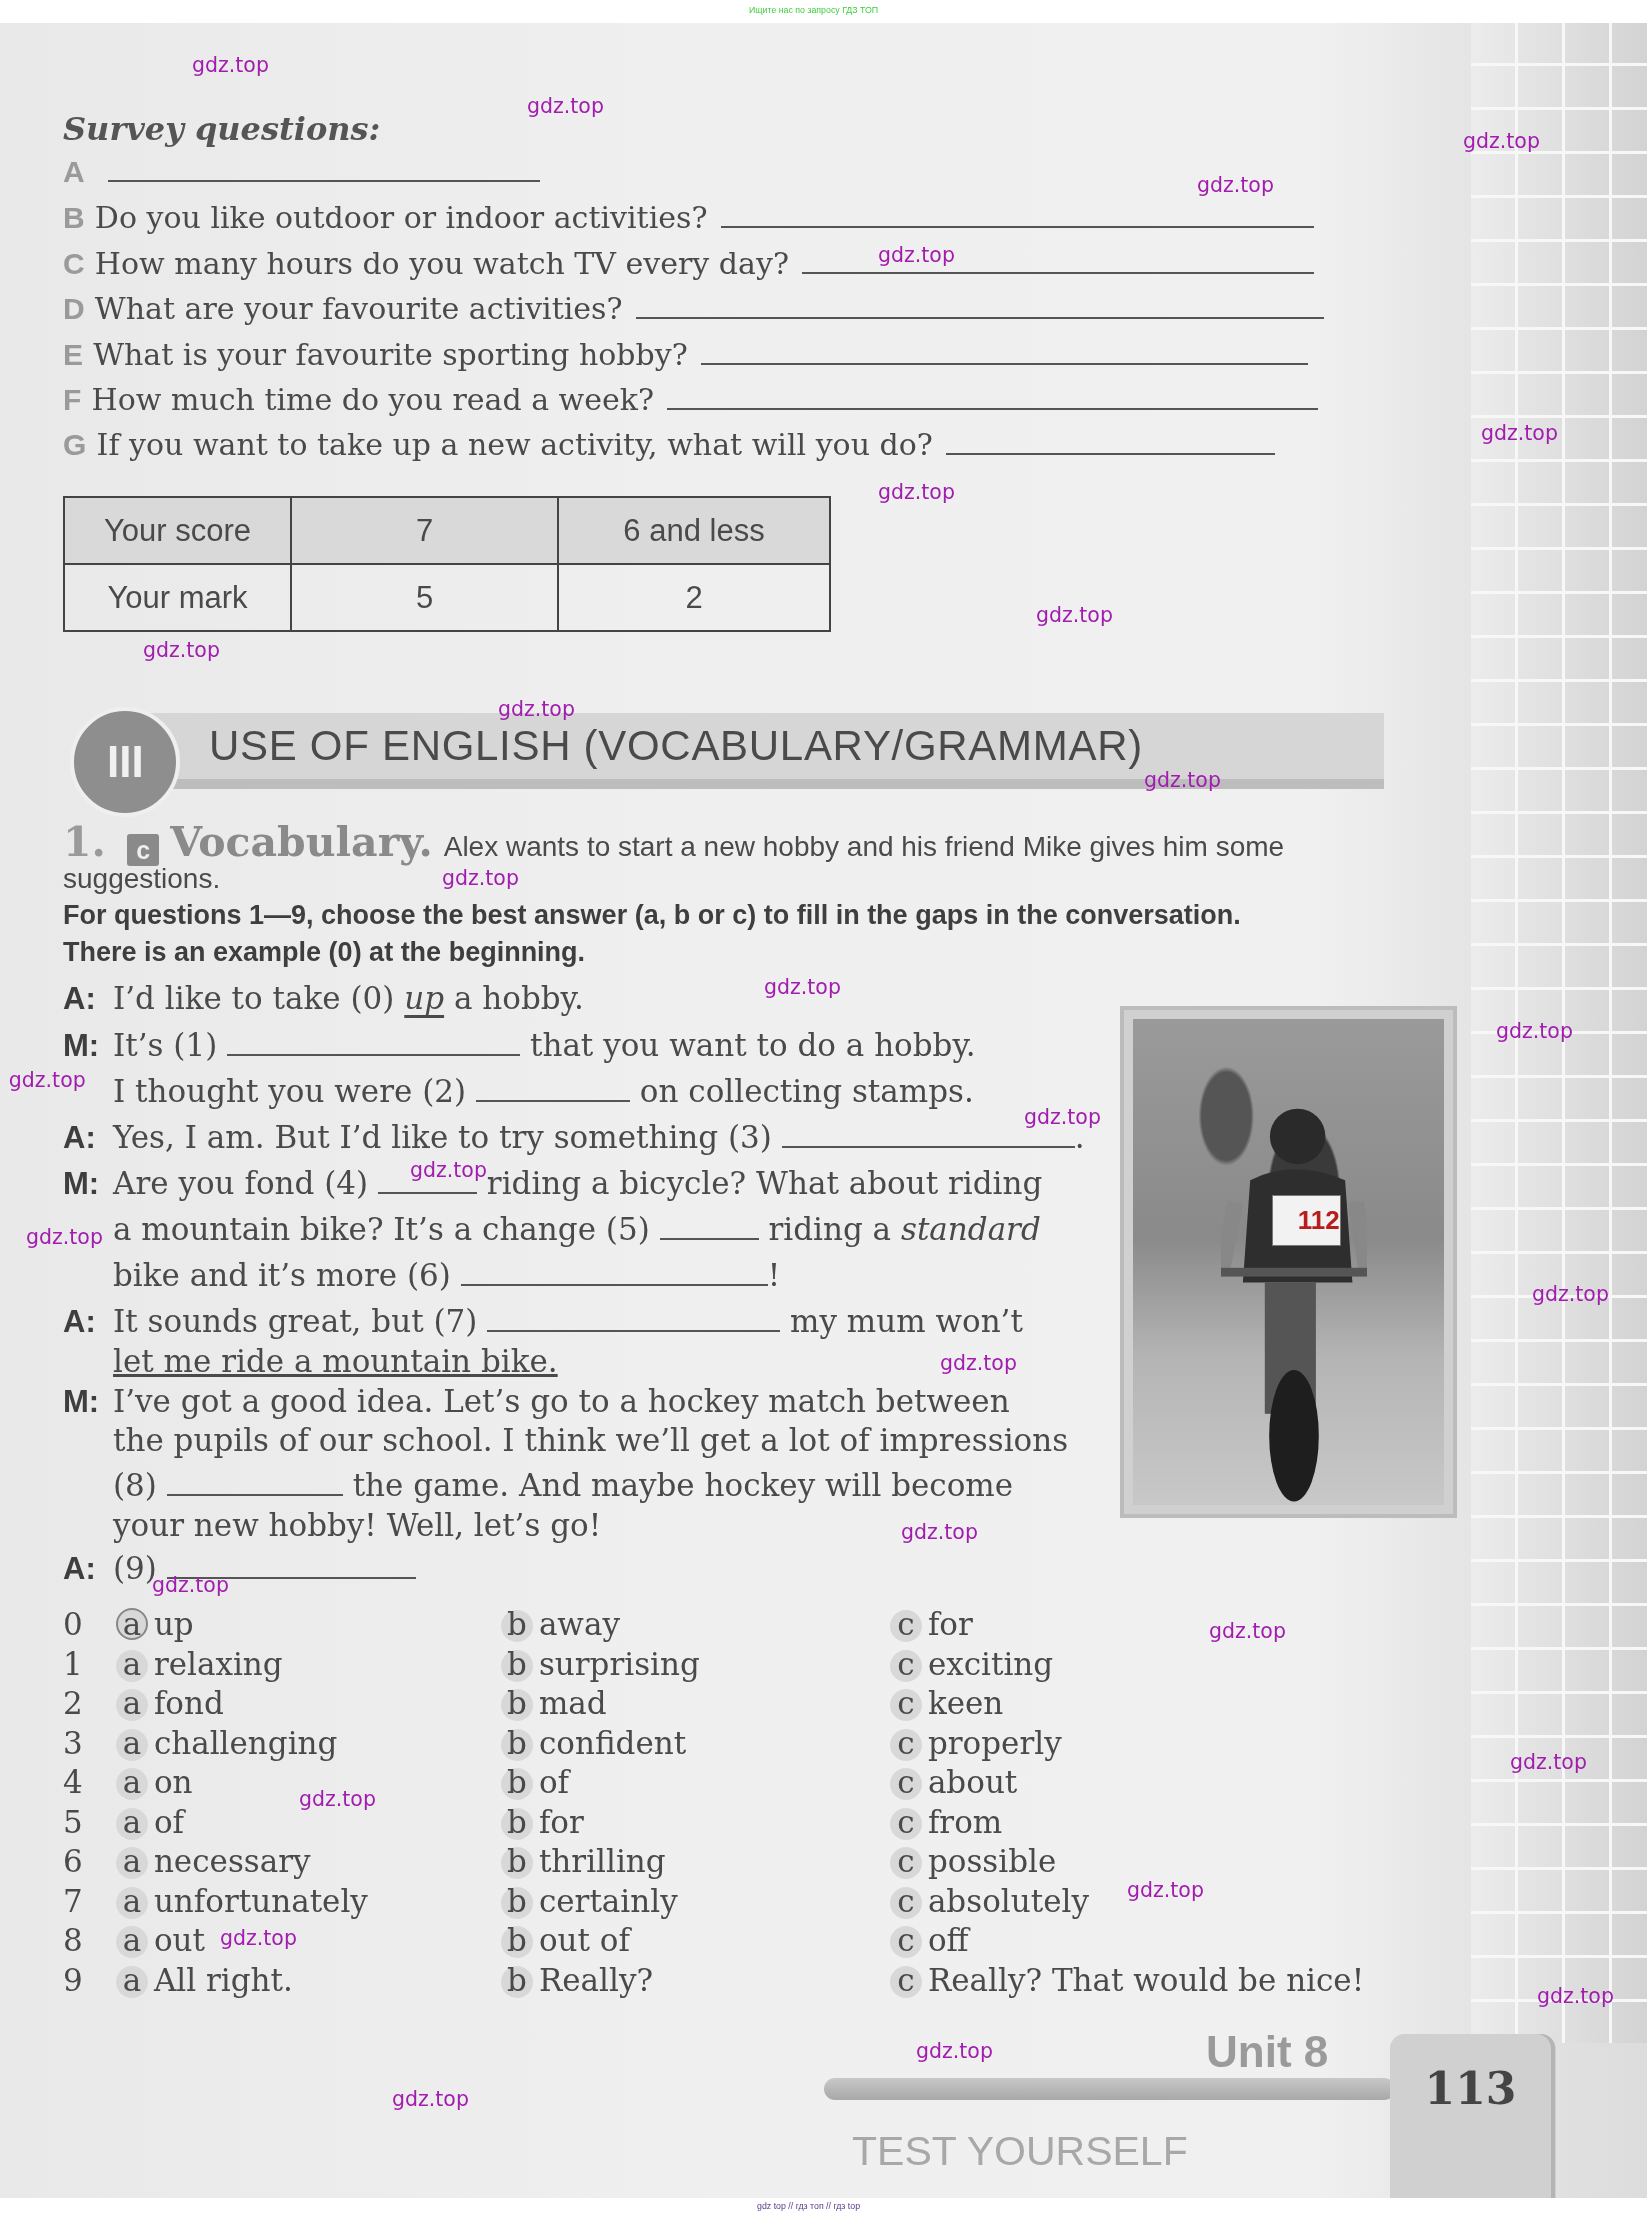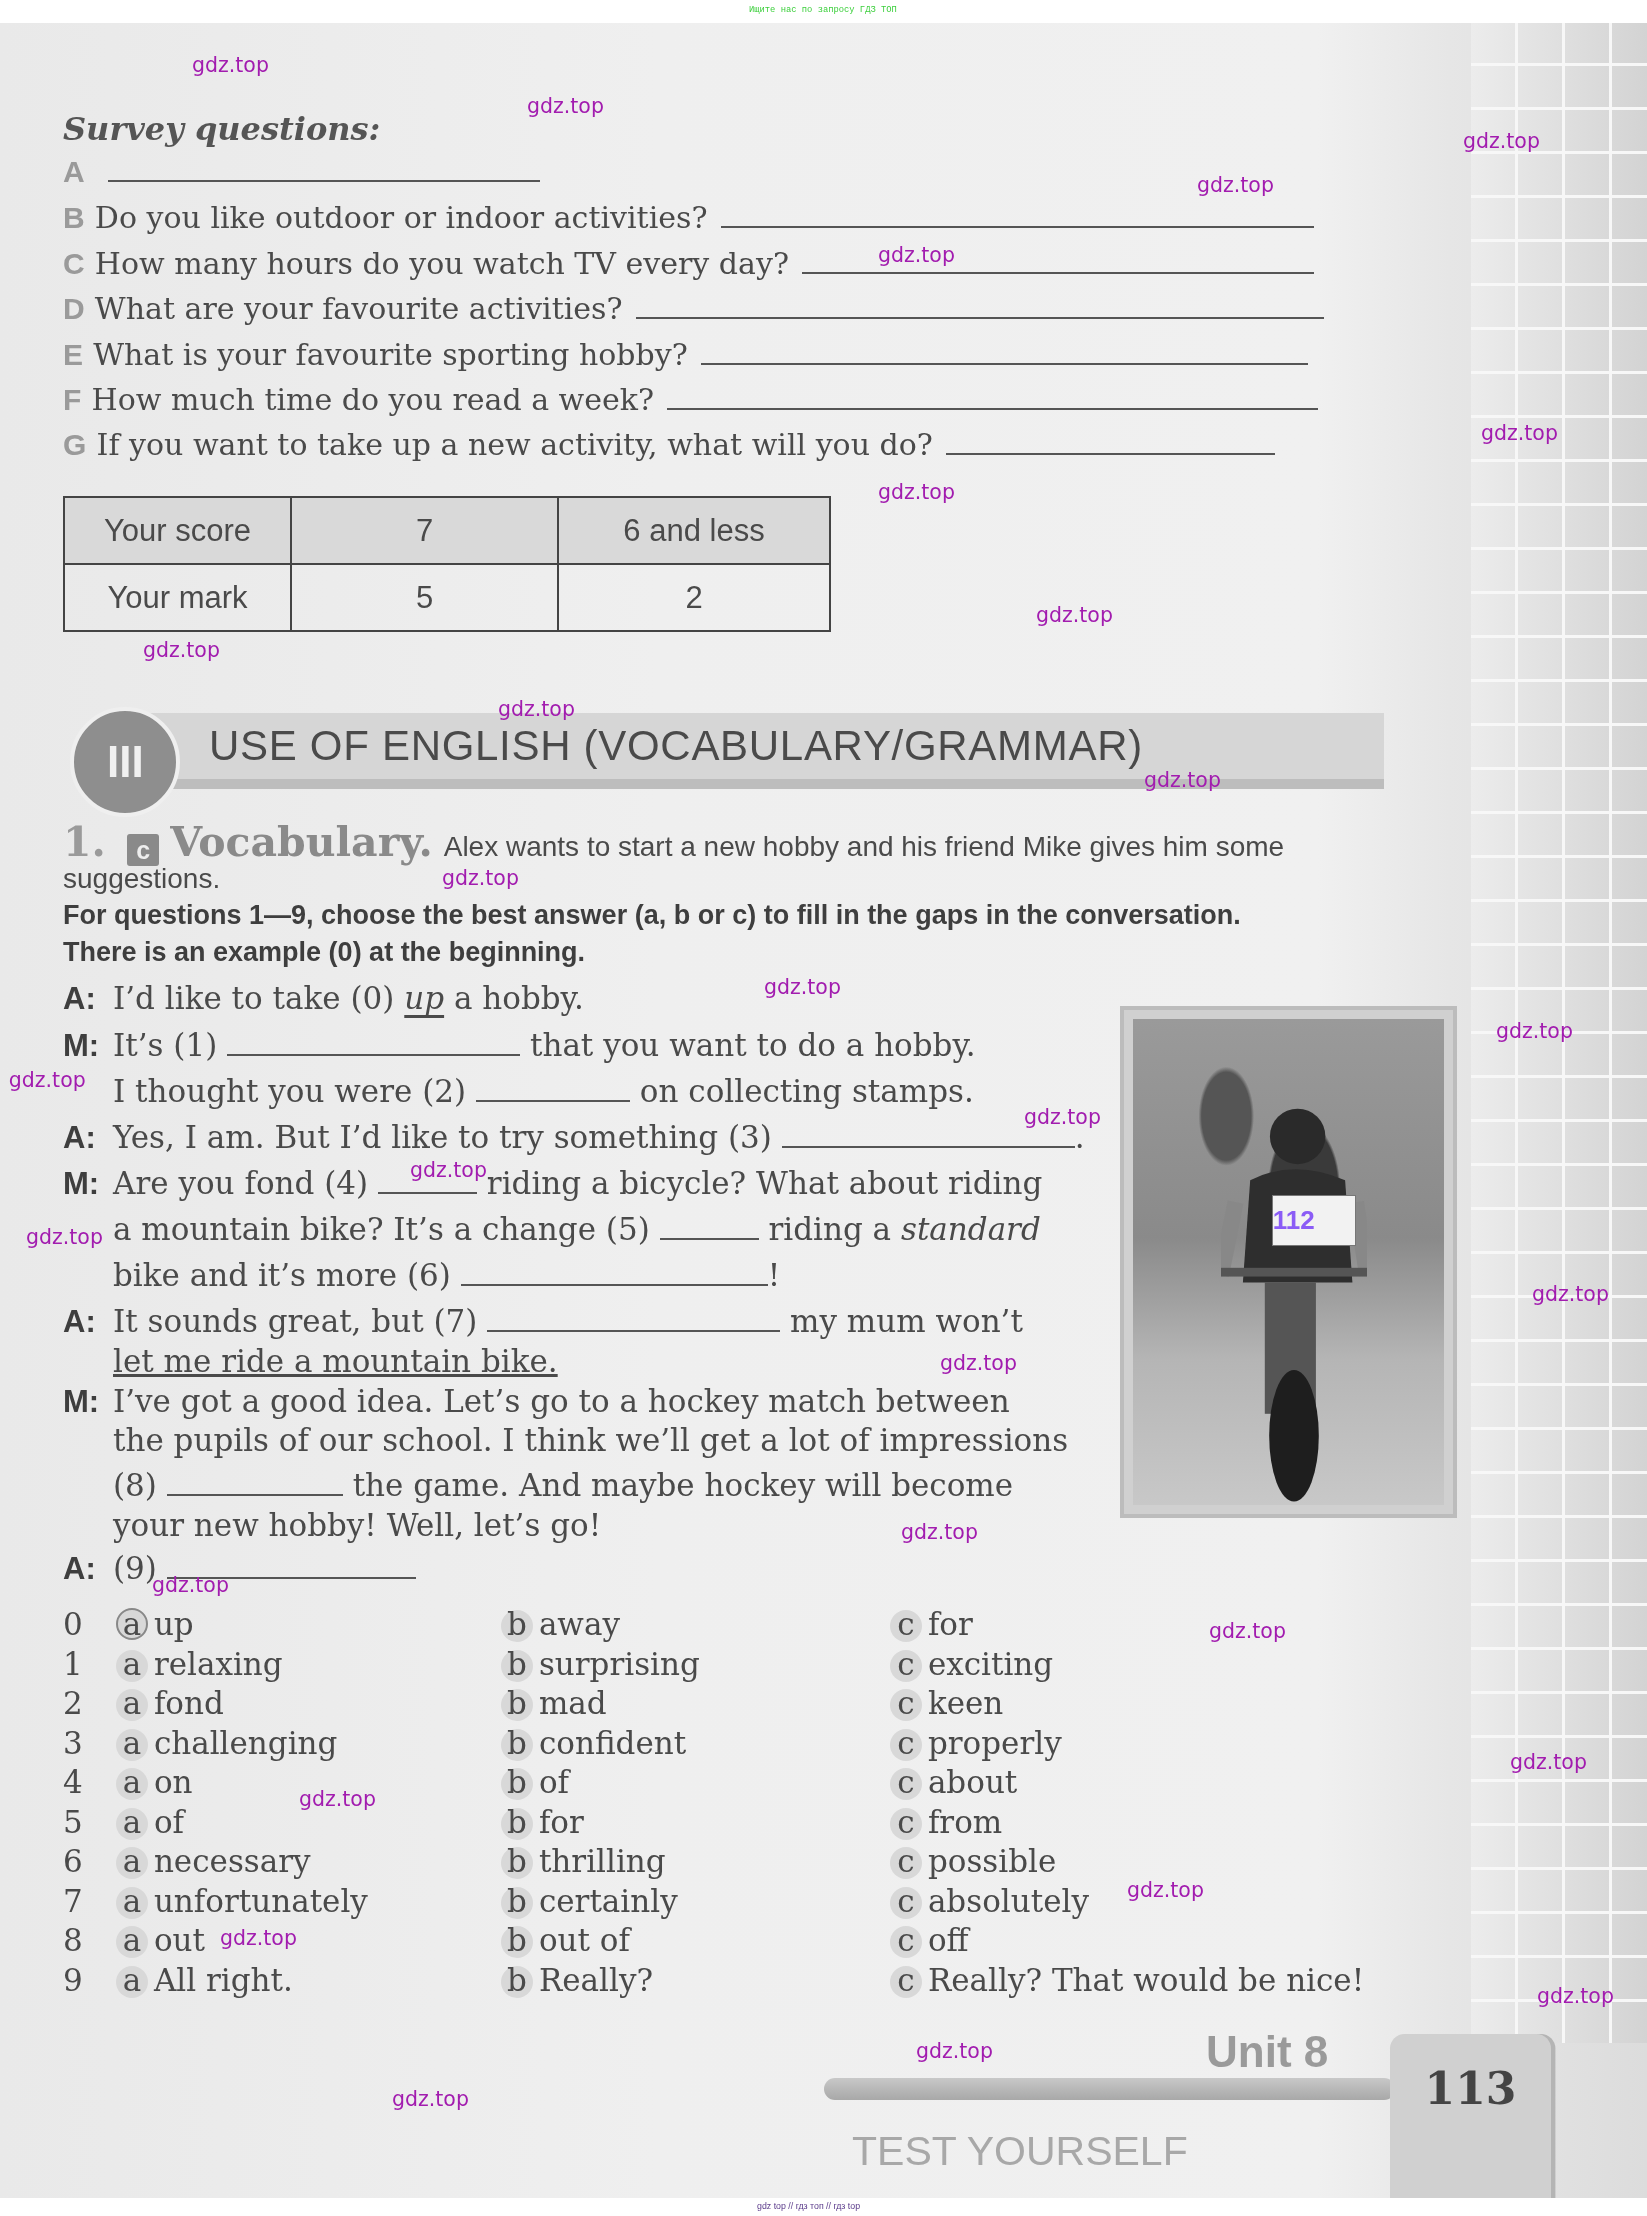--- a/index.html
+++ b/index.html
@@ -1,20 +1,20 @@
 <!DOCTYPE html>
 <html style="font-size:11.7px"><head>
 <meta charset="utf-8">
 <style>
   * { box-sizing: border-box; margin: 0; padding: 0; }
   html, body { width: 1647px; height: 2216px; background: #ffffff; overflow: hidden; }
   body { position: relative; font-family: "DejaVu Serif", serif; color: #4a4a4a; }
 
   .top-banner { position: absolute; left: 0; top: 0; width: 1647px; height: 23.4px; background: #fff; }
-  .top-banner span { position: absolute; left: 749px; top: 5.1px; font-family: Liberation Mono, monospace; font-size: 8.8px; color: #3ccf3c; }
+  .top-banner span { position: absolute; left: 749px; top: 5.1px; font-family: Liberation Sans, sans-serif; font-size: 8.8px; color: #3ccf3c; }
 
   .page { position: absolute; left: 0; top: 23.4px; width: 1647px; height: 2175px;
           background: linear-gradient(90deg, #e9e9e9 0%, #efefef 40%, #f0f0f0 80%, #e6e6e6 88%, #dcdcdc 100%); }
   .grid-edge { position: absolute; left: 1471px; top: 0; width: 176px; height: 2020px;
           background:
             repeating-linear-gradient(0deg, transparent 0 41px, #f7f7f7 41px 44px),
             repeating-linear-gradient(90deg, transparent 0 44px, #f7f7f7 44px 47px),
             linear-gradient(90deg, #ececec, #d3d3d3); }
 
   .bottom-banner { position: absolute; left: 0; top: 2198px; width: 1647px; height: 18.3px; background: #fff; text-align: right; }
@@ -54,22 +54,22 @@
   .dlg.cont { left: 113px; }
   .gap { display: inline-block; border-bottom: 2.2px solid #555; height: 22px; vertical-align: baseline; }
   .ex { font-style: italic; text-decoration: underline; text-underline-offset: 5.9px; }
 
   .photo { position: absolute; left: 1120px; top: 1006px; width: 337px; height: 512px; background: #d0d0d0; border: 4.4px solid #bcbcbc; padding: 8.8px; }
   .photo .inner { width: 100%; height: 100%; position: relative; overflow: hidden;
           background: radial-gradient(ellipse at 55% 35%, #3a3a3a 0 14%, transparent 15%),
                       radial-gradient(ellipse at 30% 20%, #555 0 8%, transparent 9%),
                       linear-gradient(180deg, #9a9a9a 0%, #8a8a8a 45%, #b5b5b5 70%, #c8c8c8 100%); }
   .photo .rider { position: absolute; left: 88px; top: 73px; width: 146px; height: 410px; }
-  .photo .plate { position: absolute; left: 139px; top: 176px; width: 84px; height: 51px; background: #f2f2f2; border: 1.5px solid #777;
-          font-family: "Liberation Sans", sans-serif; font-weight: bold; font-size: 26px; color: #8b5cf6; text-align: left; line-height: 48px; }
+  .photo .plate { position: absolute; left: 139px; top: 176px; width: 69px; height: 51px; background: #f2f2f2; border: 1.5px solid #777;
+          font-family: "Liberation Sans", sans-serif; font-weight: bold; font-size: 26px; color: #b91c1c; text-align: right; line-height: 48px; }
 
   .opts { position: absolute; left: 63px; top: 1606px; width: 1324px; }
   .opt-row { position: absolute; left: 0; height: 38px; font-size: 31px; color: #4a4a4a; white-space: nowrap; }
   .opt-row .n { position: absolute; left: 0; width: 29px; }
   .opt-row .col { position: absolute; display: flex; align-items: baseline; }
   .opt-row .col.a { left: 53px; }
   .opt-row .col.b { left: 438px; }
   .opt-row .col.c { left: 827px; }
   .opt-row .l { display: inline-block; width: 32px; height: 32px; border-radius: 50%; background: #d8d8d8; text-align: center; line-height: 29px; margin-right: 5.9px; }
   .opt-row .l.circled { border: 2.2px solid #888; }

